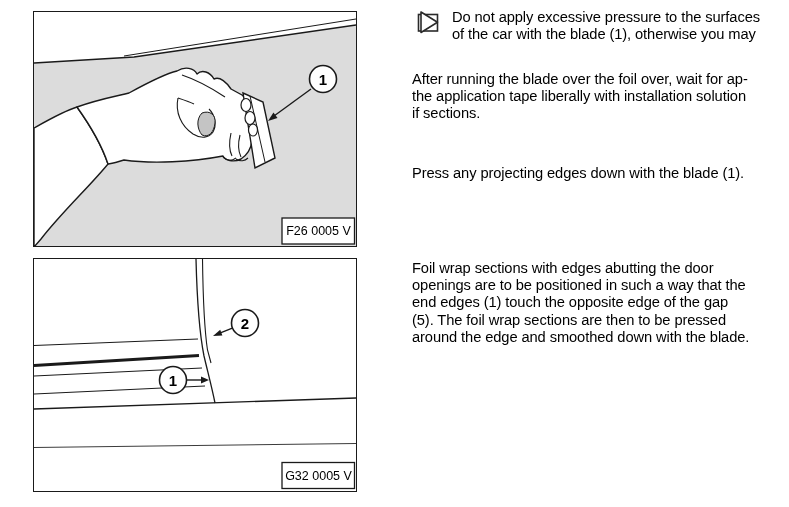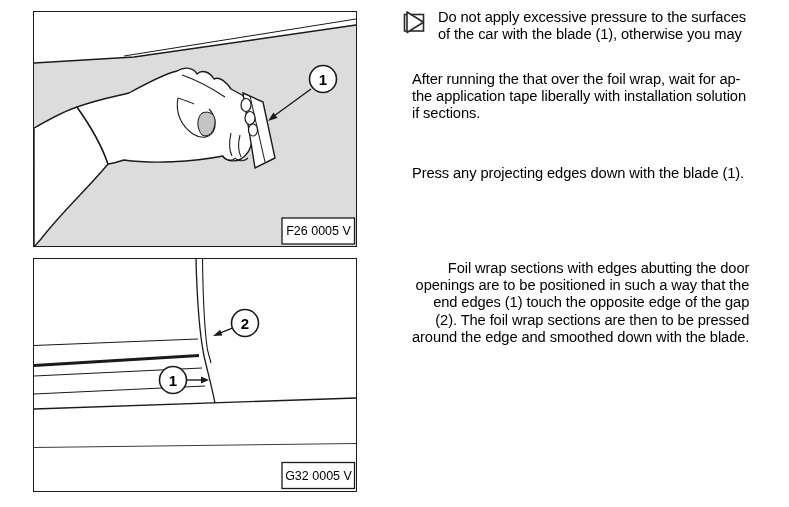--- a/index.html
+++ b/index.html
@@ -6,25 +6,25 @@
   .page{
     position:relative;width:789px;height:507px;background:#ffffff;
     font-family:"Liberation Sans",sans-serif;color:#000;overflow:hidden;
   }
   .fig{position:absolute;border:1.5px solid #1a1a1a;background:#ffffff;}
   #fig1{left:33px;top:11px;width:322px;height:234px;}
   #fig2{left:33px;top:258px;width:322px;height:232px;}
   .fig svg{display:block;}
   .txt{position:absolute;font-size:14.7px;line-height:17.2px;letter-spacing:-0.1px;}
   .line{white-space:nowrap;}
-  .notice{left:402px;top:9px;display:flex;gap:9px;}
+  .notice{left:416px;top:9px;display:flex;gap:9px;}
   .notice-icon{width:27px;height:27px;flex:none;}
   #p2{left:412px;top:71px;}
   #p3{left:412px;top:165px;}
-  #p4{left:412px;top:260px;text-align:right;}
+  #p4{left:412px;top:260px;}
   .fig-label-text{font-size:12.5px;fill:#000;}
   .callout-num{font-size:15px;font-weight:bold;fill:#000;}
   .ln{stroke:#1a1a1a;fill:none;}
 </style>
 </head>
 <body>
 
 <div class="page">
 
   <div class="fig" id="fig1">
@@ -120,30 +120,30 @@
         <polygon points="5,3 5,23.5 21.5,13.2" fill="#ffffff" stroke="#2a2a2a" stroke-width="1.6" stroke-linejoin="round"></polygon>
       </svg>
     </div>
     <div>
       <div class="line">Do not apply excessive pressure to the surfaces</div>
       <div class="line">of the car with the blade (1), otherwise you may</div>
     </div>
   </div>
 
   <div class="txt" id="p2">
-    <div class="line">After running the that over the foil wrap, wait for ap-</div>
+    <div class="line">After running the blade over the foil over, wait for ap-</div>
     <div class="line">the application tape liberally with installation solution</div>
     <div class="line">if sections.</div>
   </div>
 
   <div class="txt" id="p3">
     <div class="line">Press any projecting edges down with the blade (1).</div>
   </div>
 
   <div class="txt" id="p4">
     <div class="line">Foil wrap sections with edges abutting the door</div>
     <div class="line">openings are to be positioned in such a way that the</div>
     <div class="line">end edges (1) touch the opposite edge of the gap</div>
-    <div class="line">(2). The foil wrap sections are then to be pressed</div>
+    <div class="line">(5). The foil wrap sections are then to be pressed</div>
     <div class="line">around the edge and smoothed down with the blade.</div>
   </div>
 
 </div>
 
 </body></html>

